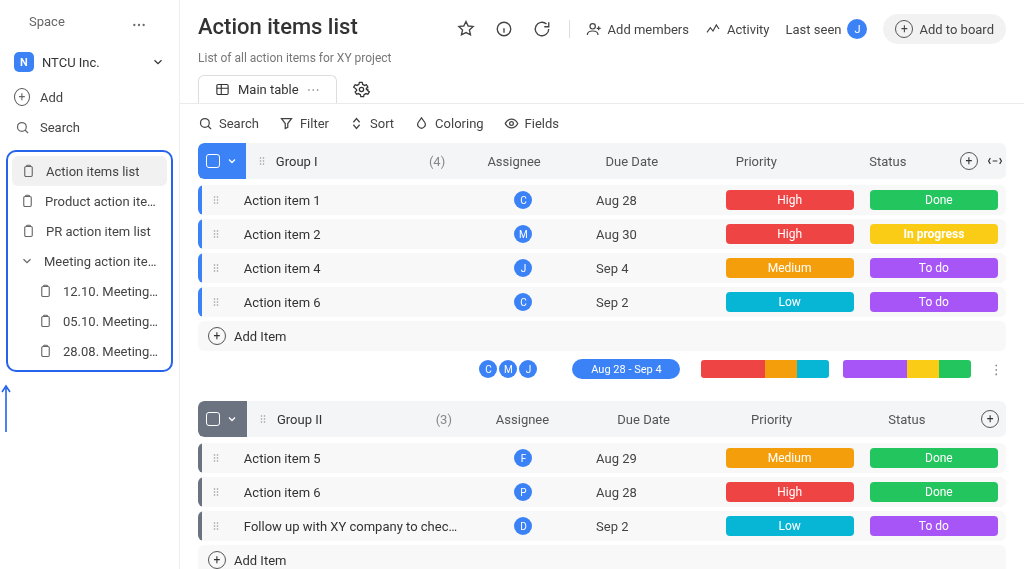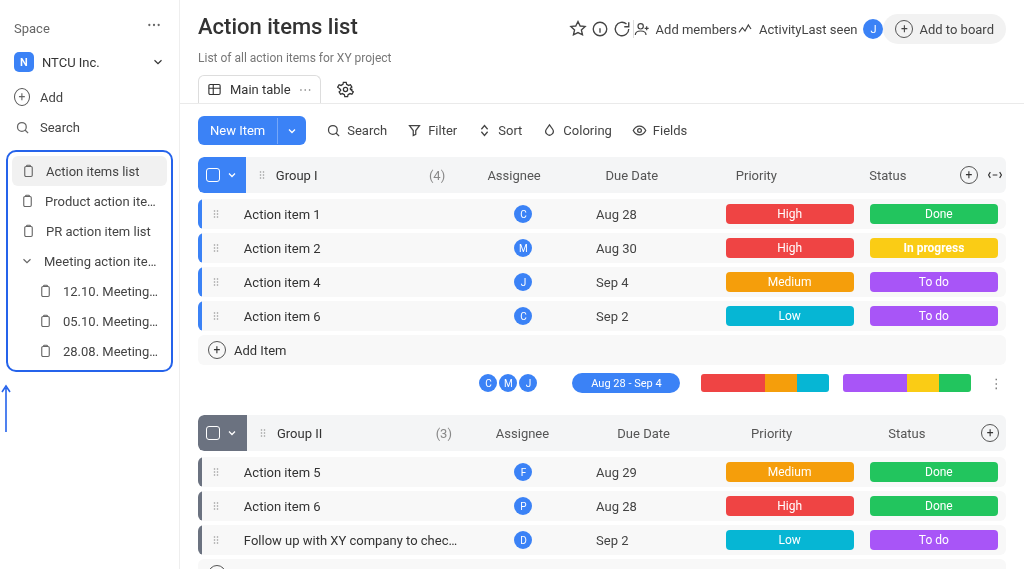--- a/index.html
+++ b/index.html
@@ -1,46 +1,46 @@
 <!DOCTYPE html>
 <html><head>
 <meta charset="utf-8">
 <style>
   * { box-sizing: border-box; margin: 0; padding: 0; font-family: -apple-system, BlinkMacSystemFont, "Segoe UI", Roboto, sans-serif; }
   body { display: flex; width: 1024px; height: 569px; background: #fff; font-size: 13px; color: #333; overflow: hidden; }
 
   
   .sidebar { width: 180px; border-right: 1px solid #eee; display: flex; flex-direction: column; padding: 8px 0; }
-  .sb-head { display: flex; align-items: flex-end; justify-content: space-between; padding: 6px 14px; color: #666; }
+  .sb-head { display: flex; align-items: flex-start; justify-content: space-between; padding: 6px 29px; color: #666; }
   .sb-org { display: flex; align-items: center; gap: 8px; padding: 6px 14px; margin: 4px 0; }
   .sb-org-badge { width: 20px; height: 20px; background: #3b82f6; color: #fff; border-radius: 5px; display: flex; align-items: center; justify-content: center; font-size: 11px; font-weight: 600; }
   .sb-org .chev { margin-left: auto; }
   .sb-item { display: flex; align-items: center; gap: 10px; padding: 7px 14px; cursor: pointer; color: #444; }
   .sb-ico { width: 16px; height: 16px; display: inline-flex; align-items: center; justify-content: center; color: #666; }
   .sb-highlight { margin: 8px 6px 0 6px; border: 2px solid #2563eb; border-radius: 10px; padding: 4px 0; }
   .sb-sub { display: flex; align-items: center; gap: 10px; padding: 7px 8px; border-radius: 6px; cursor: pointer; color: #444; margin: 0 4px; }
   .sb-sub.active { background: #f1f1f1; }
   .sb-nested { padding-left: 18px; }
   .sb-arrow { text-align: center; margin-top: 10px; }
   .sb-arrow svg { color: #2563eb; }
   .trunc { white-space: nowrap; overflow: hidden; text-overflow: ellipsis; max-width: 118px; }
 
   
   .main { flex: 1; display: flex; flex-direction: column; overflow: hidden; }
   .topbar { display: flex; align-items: flex-start; padding: 14px 18px 4px 18px; gap: 16px; }
   .title-block h1 { font-size: 22px; font-weight: 500; }
   .title-block .sub { color: #777; font-size: 12px; margin-top: 12px; }
-  .top-actions { margin-left: auto; display: flex; align-items: center; color: #444; }
+  .top-actions { margin-left: auto; display: flex; align-items: center; gap: 16px; color: #444; }
   .icon-btn { display: inline-flex; align-items: center; justify-content: center; width: 22px; height: 22px; cursor: pointer; }
   .link-btn { display: inline-flex; align-items: center; gap: 6px; cursor: pointer; font-size: 13px; }
   .avatar-sm { width: 20px; height: 20px; border-radius: 50%; background: #3b82f6; color: #fff; font-size: 11px; display: inline-flex; align-items: center; justify-content: center; }
   .add-board { display: inline-flex; align-items: center; gap: 6px; background: #f2f2f2; padding: 6px 12px; border-radius: 16px; cursor: pointer; }
 
   .view-tabs { display: flex; align-items: center; gap: 14px; padding: 6px 18px 0 18px; border-bottom: 1px solid #eaeaea; }
-  .view-tab { display: inline-flex; align-items: center; gap: 8px; padding: 6px 8px; border: 1px solid #ddd; border-bottom: none; border-radius: 6px 6px 0 0; background: #fff; cursor: pointer; }
+  .view-tab { display: inline-flex; align-items: center; gap: 8px; padding: 6px 16px; border: 1px solid #ddd; border-bottom: none; border-radius: 6px 6px 0 0; background: #fff; cursor: pointer; }
 
   .toolbar { display: flex; align-items: center; gap: 20px; padding: 12px 18px; }
   .new-item-btn { display: inline-flex; align-items: center; background: #3b82f6; color: #fff; border-radius: 6px; overflow: hidden; cursor: pointer; }
   .new-item-btn .lbl { padding: 7px 12px; font-size: 13px; }
   .new-item-btn .dd { padding: 7px 8px; border-left: 1px solid rgba(255,255,255,.3); }
   .tool { display: inline-flex; align-items: center; gap: 6px; color: #444; cursor: pointer; font-size: 13px; }
 
   .groups { flex: 1; overflow-y: auto; padding: 0 18px 20px 18px; }
 
   .grp-header { display: flex; align-items: center; background: #f4f5f6; border-radius: 6px; margin-bottom: 6px; height: 36px; overflow: hidden; }
@@ -266,28 +266,20 @@
     </div>
     <span class="icon-btn">
         <svg width="17" height="17" viewBox="0 0 24 24" fill="none" stroke="currentColor" stroke-width="1.8">
           <circle cx="12" cy="12" r="3"></circle>
           <path d="M19 12a7 7 0 00-.2-1.6l2.2-1.7-2-3.4-2.6 1a7 7 0 00-2.8-1.6L13 2h-4l-.6 2.7a7 7 0 00-2.8 1.6l-2.6-1-2 3.4 2.2 1.7A7 7 0 005 12c0 .5 0 1 .2 1.6L3 15.3l2 3.4 2.6-1a7 7 0 002.8 1.6L11 22h4l.6-2.7a7 7 0 002.8-1.6l2.6 1 2-3.4-2.2-1.7c.1-.5.2-1.1.2-1.6z"></path>
         </svg>
       </span>
   </div>
 
   <div class="toolbar">
-    <div class="new-item-btn">
-      <span class="lbl">New Item</span>
-      <span class="dd">
-          <svg width="12" height="12" viewBox="0 0 24 24" fill="none" stroke="#fff" stroke-width="2.5">
-            <path d="M6 9l6 6 6-6"></path>
-          </svg>
-        </span>
-    </div>
     <span class="tool">
         <svg width="15" height="15" viewBox="0 0 24 24" fill="none" stroke="currentColor" stroke-width="2">
           <circle cx="11" cy="11" r="7"></circle>
           <path d="M21 21l-5-5"></path>
         </svg>
         <span>Search</span>
       </span>
     <span class="tool">
         <svg width="15" height="15" viewBox="0 0 24 24" fill="none" stroke="currentColor" stroke-width="2">
           <path d="M4 4h16l-6 8v6l-4 2v-8z"></path>

